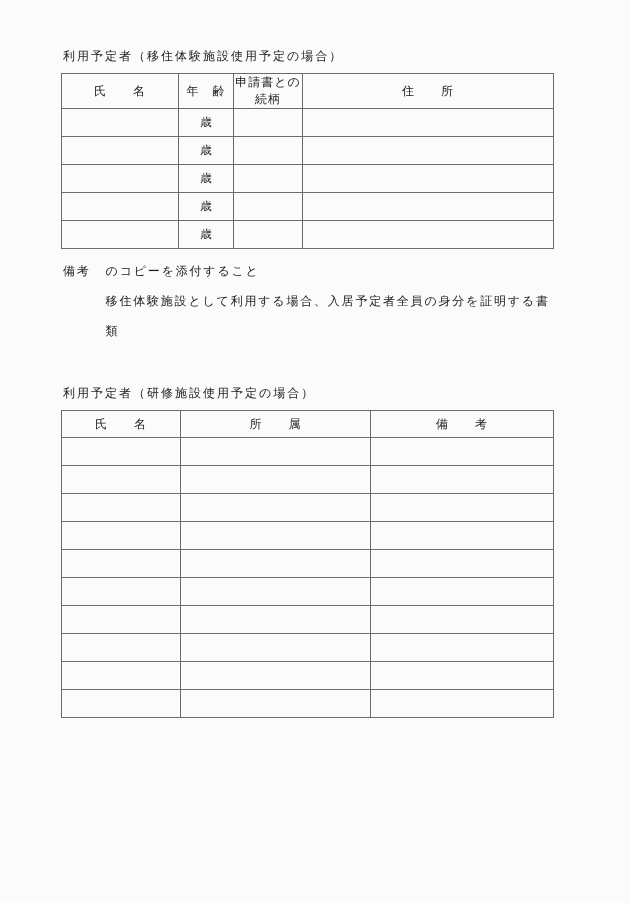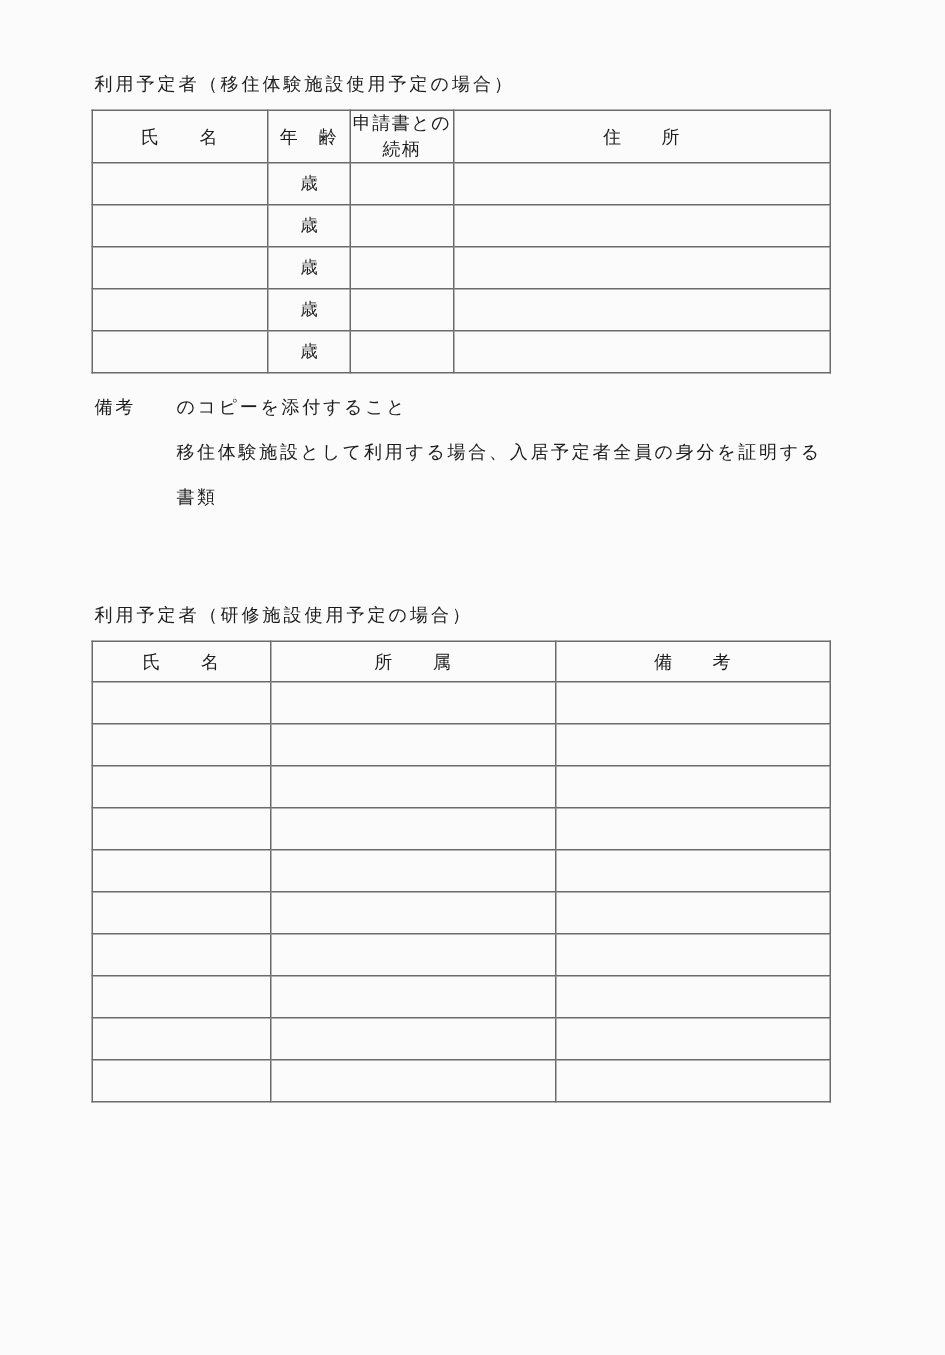--- a/index.html
+++ b/index.html
@@ -55,29 +55,28 @@
     text-align: center;
     font-size: 11.5px;
   }
   .note {
     display: flex;
     align-items: flex-start;
     margin: 7px 0 0 2px;
     font-size: 12px;
     letter-spacing: 1.8px;
     line-height: 30px;
-    gap: 12px;
   }
   .note-label {
     flex: 0 0 auto;
     margin-right: 15px;
     white-space: nowrap;
   }
   .note-lines { flex: 1 1 auto; }
-  .section2 { margin-top: 56px; }
+  .section2 { margin-top: 39px; }
   table.t2 td { height: 27px; }
 </style>
 </head>
 <body>
 
 <div class="sheet">
 
   <div class="section">
     <div class="section-title">利用予定者（移住体験施設使用予定の場合）</div>
 

